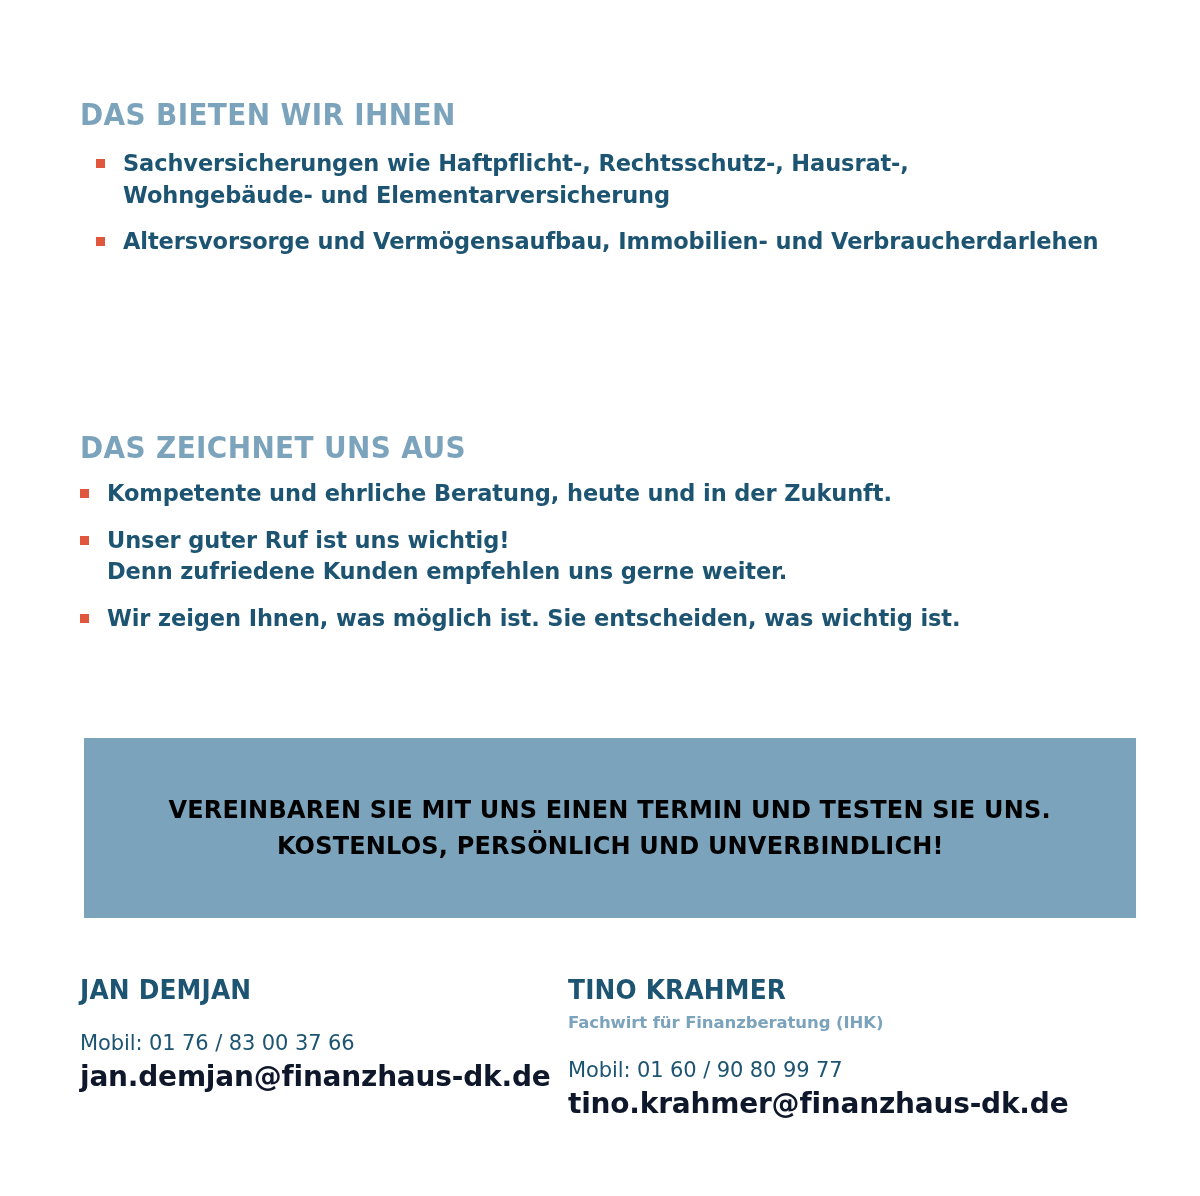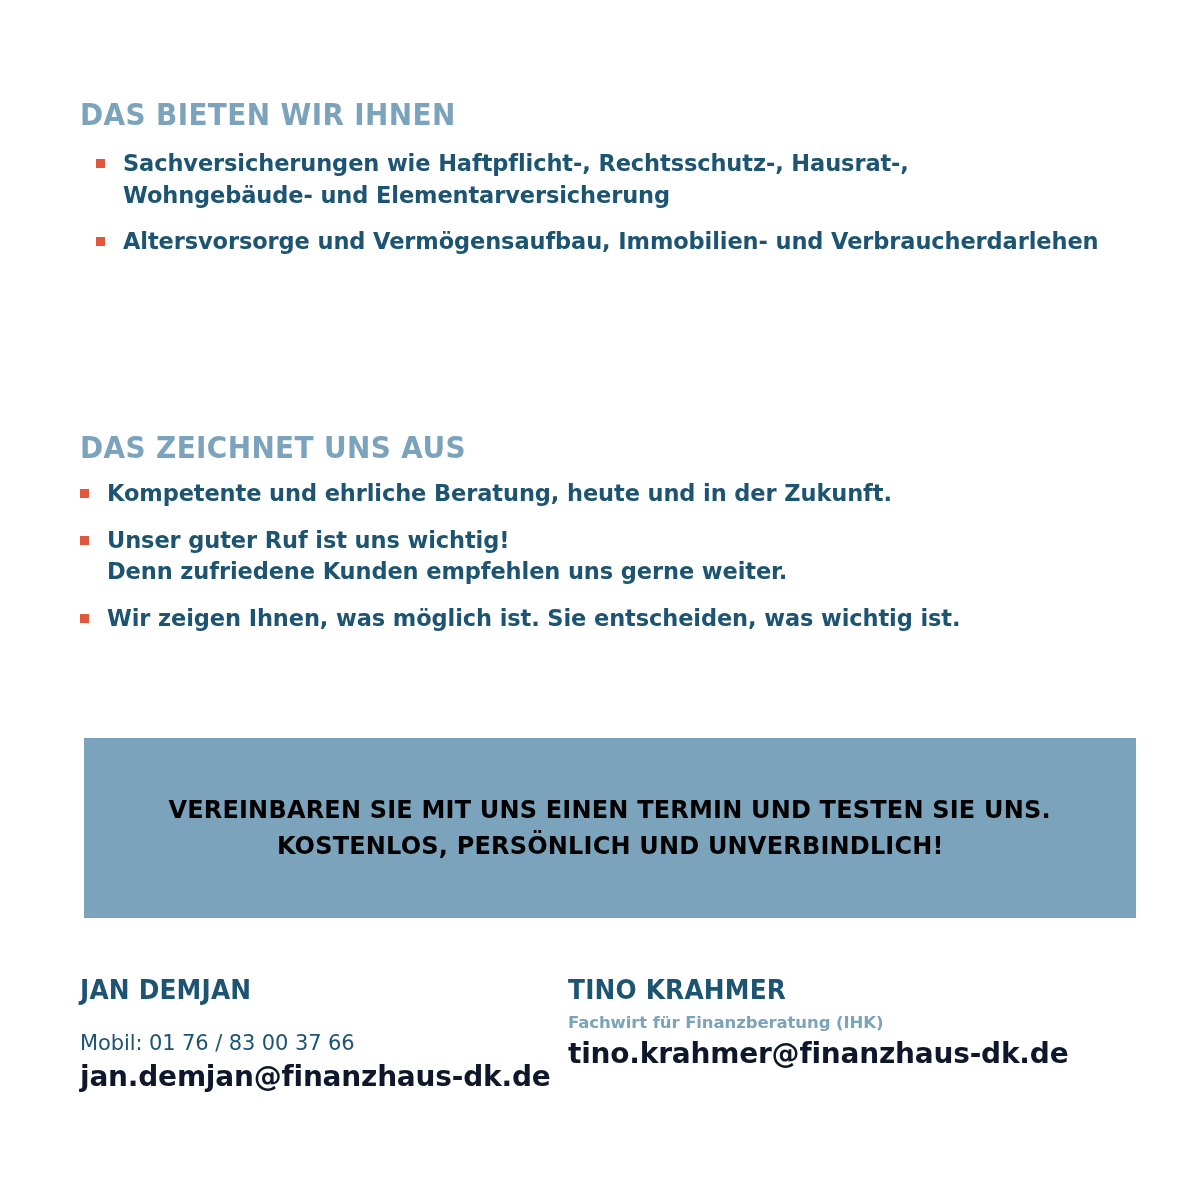--- a/index.html
+++ b/index.html
@@ -185,16 +185,17 @@
 
   <div class="contact" id="contact-0">
     <div class="contact-name">Jan Demjan</div>
     <div class="contact-phone">Mobil: 01 76 / 83 00 37 66</div>
     <a class="contact-email" href="#">jan.demjan@finanzhaus-dk.de</a>
   </div>
 
   <div class="contact" id="contact-1">
     <div class="contact-name">Tino Krahmer</div>
     <div class="contact-role">Fachwirt für Finanzberatung (IHK)</div>
+    <div class="contact-phone">Mobil: 01 60 / 90 80 99 77</div>
     <a class="contact-email" href="#">tino.krahmer@finanzhaus-dk.de</a>
   </div>
 
 </div>
 
 </body></html>

